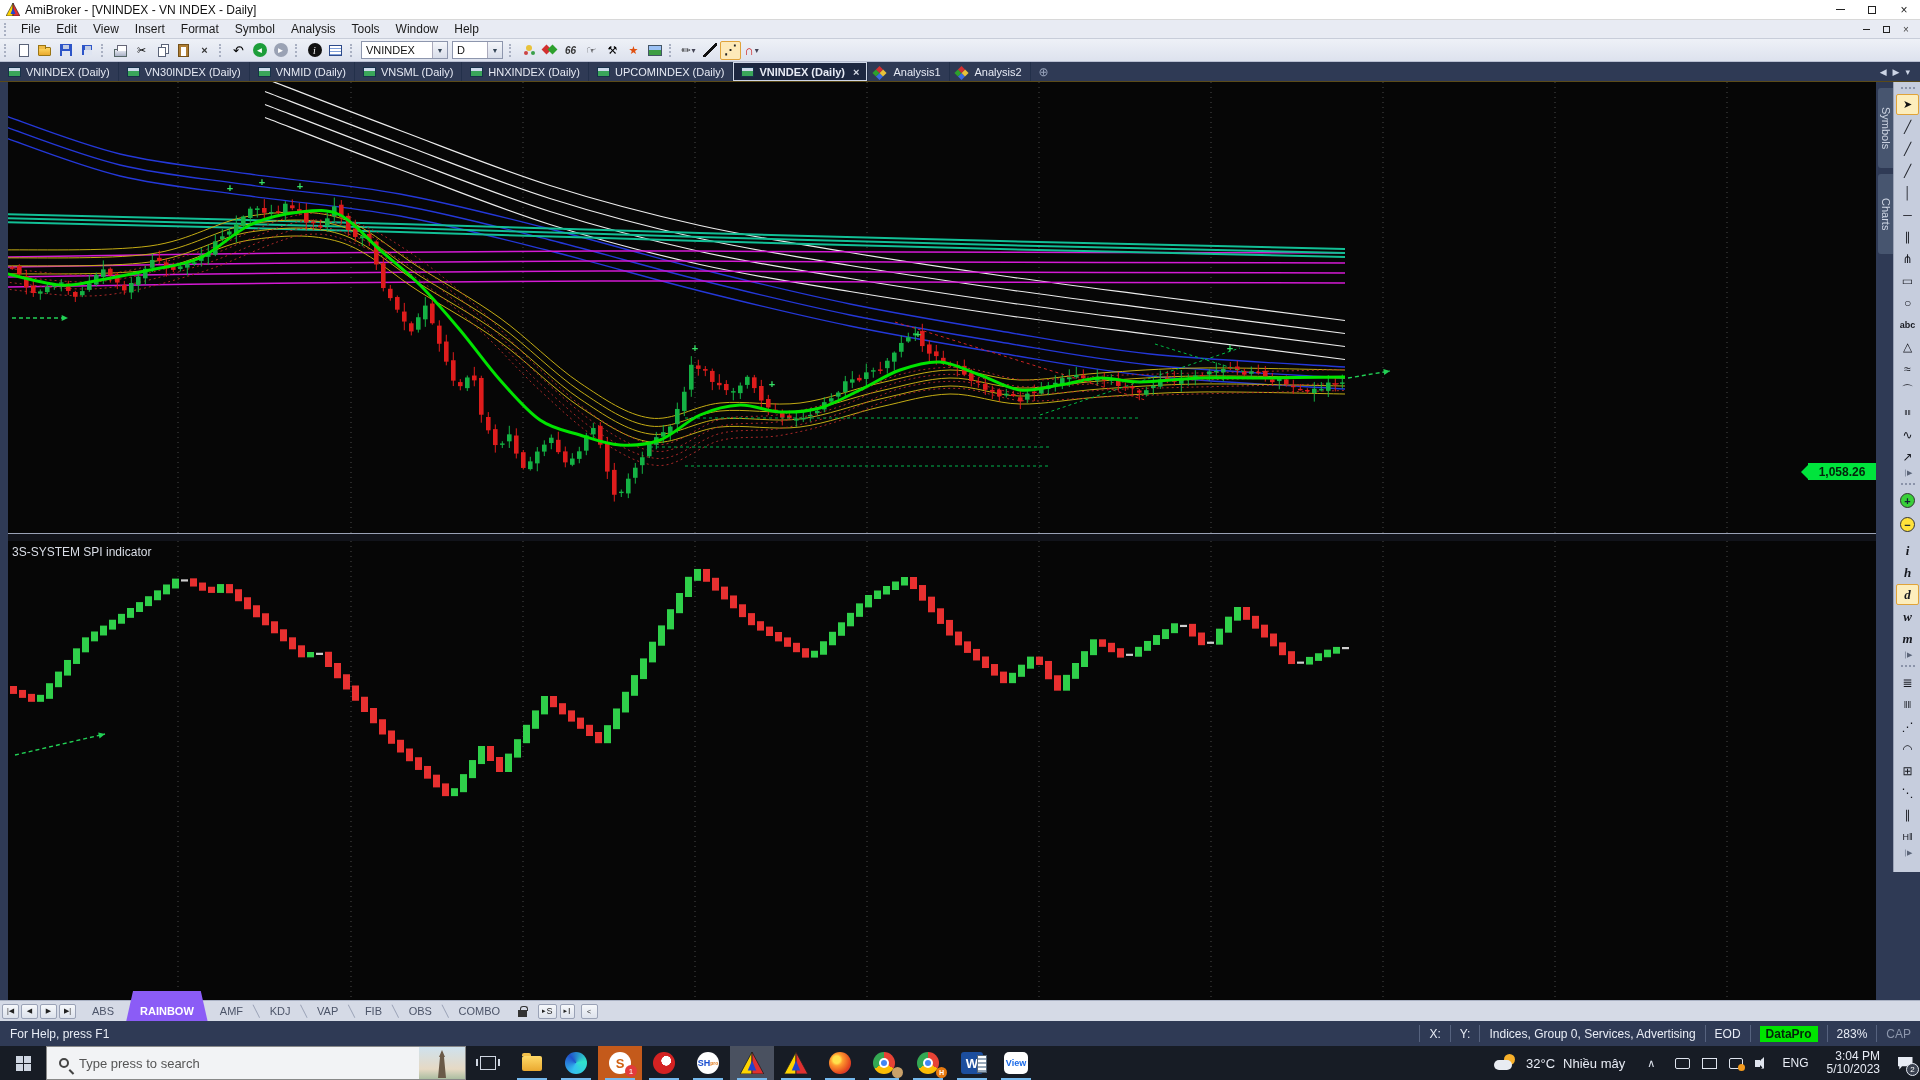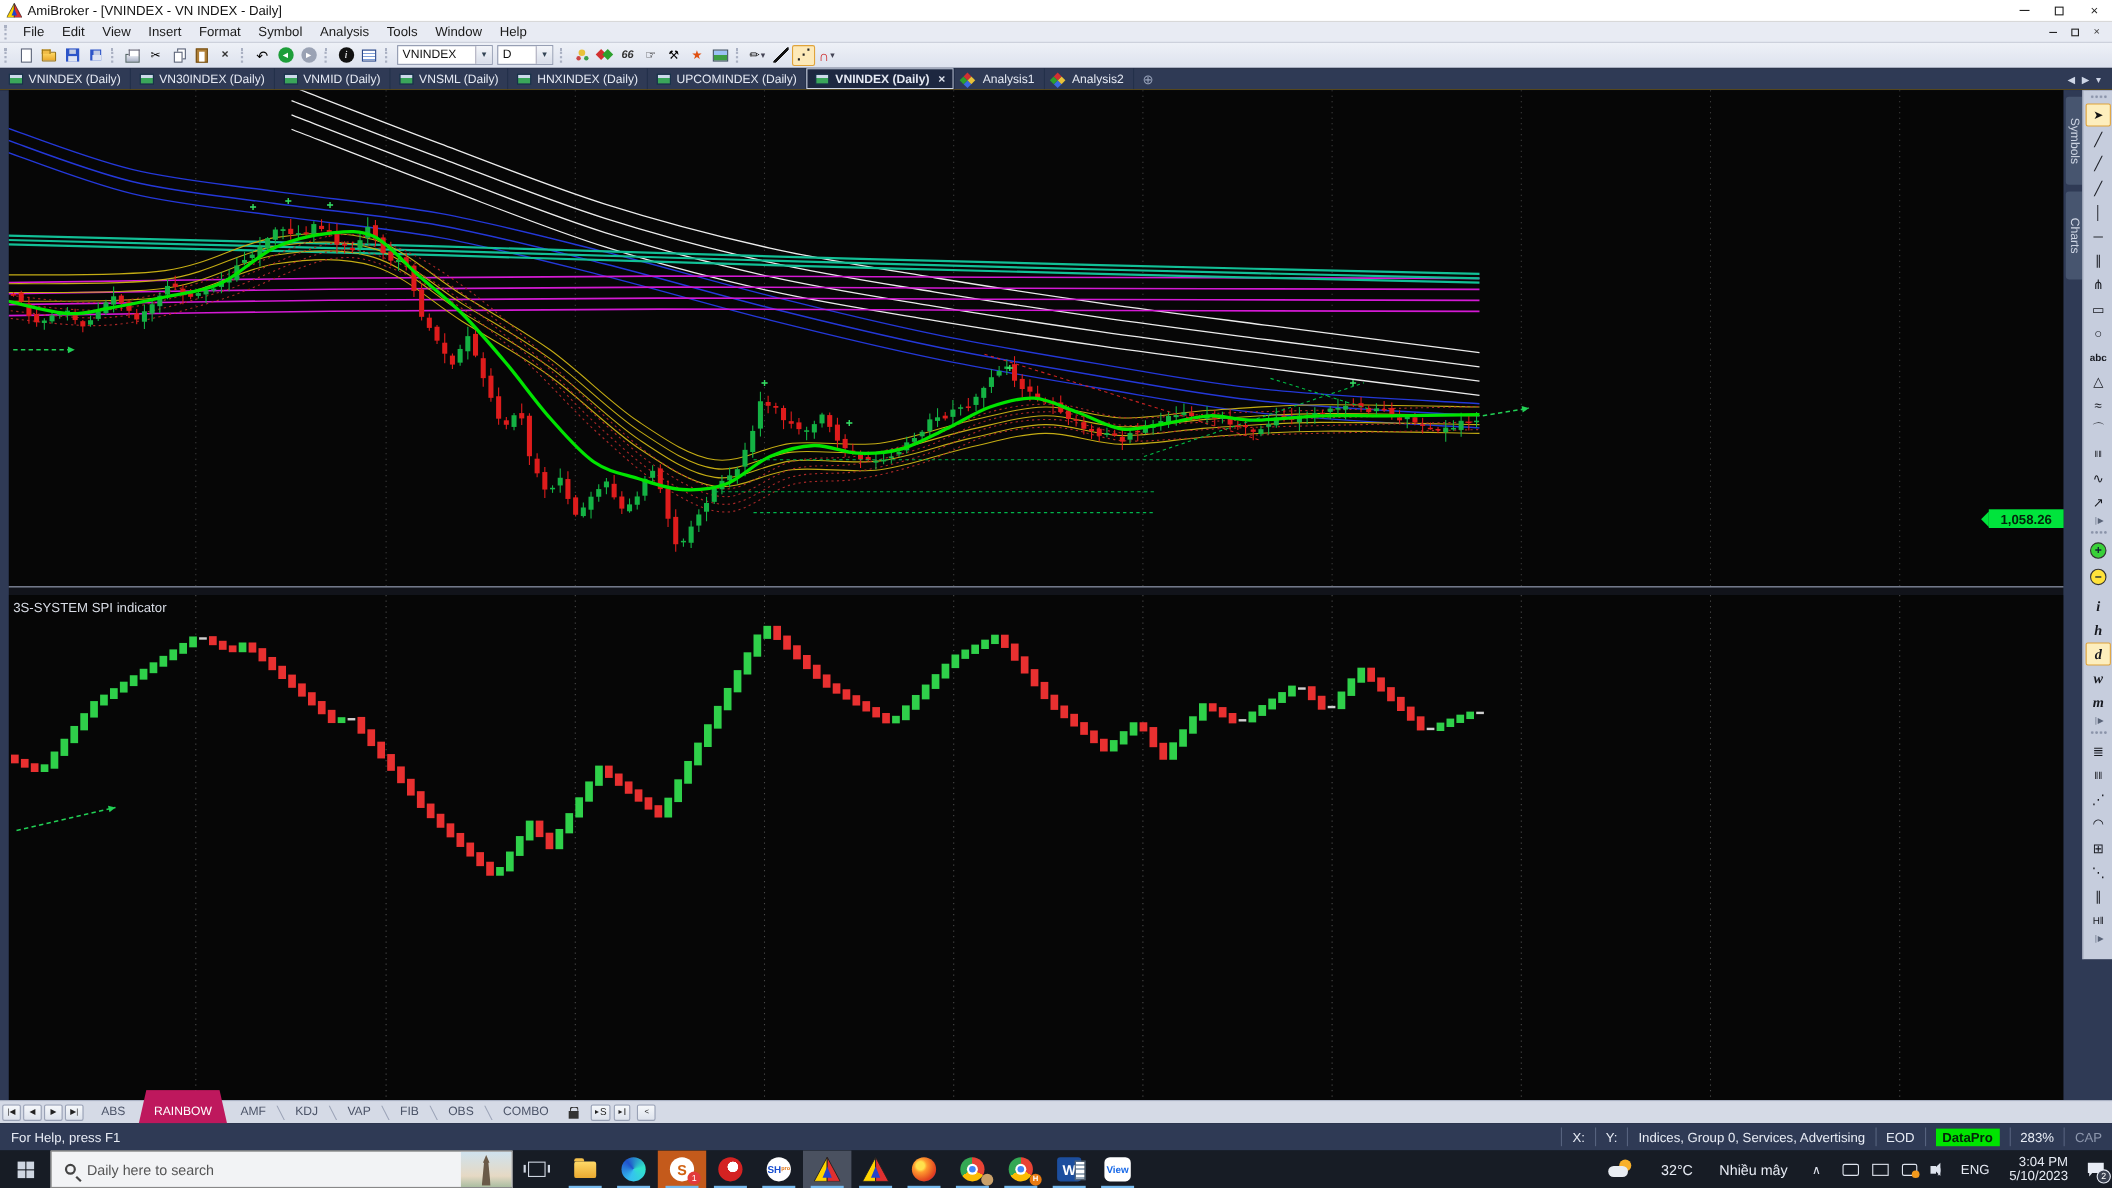--- a/index.html
+++ b/index.html
@@ -85,21 +85,21 @@
 .stool.hl{background:#fdeebd;border:1px solid #e0a33a}
 .sgrip{position:absolute;left:6px;width:16px;height:4px;background-image:radial-gradient(circle,#8a93a9 1px,transparent 1.3px);background-size:4px 4px;background-repeat:repeat-x}
 .sexp{position:absolute;left:4px;width:20px;height:9px;color:#5a6478;font-size:7px;display:flex;align-items:center;justify-content:center}
 .zoomc{width:15px;height:15px;border-radius:50%;display:flex;align-items:center;justify-content:center;font-size:11px;font-weight:bold;color:#123;border:1px solid #333}
 .z-in{background:#39d039}.z-out{background:#ffe23a}
 .ival{font-family:"Liberation Serif",serif;font-style:italic;font-weight:bold;font-size:13px}
 
 .sheetbar{position:absolute;left:0;top:1000px;width:1920px;height:21px;background:#d5dae6;display:flex;align-items:center;font-size:11px;color:#4c5468;border-top:1px solid #aab2c4}
 .navb{width:17px;height:15px;background:linear-gradient(#f6f8fb,#dde2ec);border:1px solid #9aa2b6;display:flex;align-items:center;justify-content:center;font-size:7px;color:#222;margin-left:2px;border-radius:2px}
 .sheet-tab{padding:2px 10px;position:relative;white-space:nowrap}
-.sheet-tab.active{background:#be185d;color:#fff;font-weight:normal;clip-path:polygon(9px 0,calc(100% - 9px) 0,100% 100%,0 100%);padding:14px 16px}
+.sheet-tab.active{background:#8b5cf6;color:#fff;font-weight:bold;clip-path:polygon(9px 0,calc(100% - 9px) 0,100% 100%,0 100%);padding:14px 16px}
 .sheet-sep{color:#9aa2b6}
 .lockico{width:9px;height:7px;background:#333;position:relative;margin:4px 8px 0}
 .lockico::before{content:'';position:absolute;left:1.5px;top:-4px;width:6px;height:4px;border:1.5px solid #333;border-bottom:none;border-radius:3px 3px 0 0}
 .sbtn{height:15px;padding:0 3px;background:linear-gradient(#f6f8fb,#dde2ec);border:1px solid #9aa2b6;border-radius:2px;display:flex;align-items:center;font-size:9px;color:#222;margin-left:3px;gap:1px}
 .sbtn .a{font-size:7px}
 
 .statusbar{position:absolute;left:0;top:1021px;width:1920px;height:25px;background:#2f3a55;color:#e8ecf5;font-size:12px;display:flex;align-items:center}
 .sb-left{padding-left:10px}
 .sb-right{margin-left:auto;display:flex;align-items:center;height:100%}
 .seg{padding:0 9px;border-left:1px solid #56627e;height:70%;display:flex;align-items:center;white-space:nowrap}
@@ -134,21 +134,21 @@
 .ic-ff{width:22px;height:22px;border-radius:50%;background:radial-gradient(circle at 35% 35%,#ffe14d 0 18%,#ff9a2e 30%,#e1401f 70%,#b02090 100%)}
 .ic-chrome{width:22px;height:22px;border-radius:50%;background:conic-gradient(#e84335 0 33%,#fcbc05 33% 66%,#34a853 66% 100%);position:relative}
 .ic-chrome::before{content:'';position:absolute;left:6px;top:6px;width:10px;height:10px;border-radius:50%;background:#fff}
 .ic-chrome::after{content:'';position:absolute;left:8px;top:8px;width:6px;height:6px;border-radius:50%;background:#4286f5}
 .minibadge{position:absolute;right:3px;bottom:2px;width:11px;height:11px;border-radius:50%;display:flex;align-items:center;justify-content:center;font-size:7px;color:#fff;font-weight:bold}
 .mb-tan{background:#caa16a}.mb-orange{background:#e87a10}
 .ic-word{width:22px;height:22px;background:#1c4e9e;border-radius:3px;color:#fff;font-weight:bold;font-size:13px;display:flex;align-items:center;justify-content:center;position:relative}
 .ic-word::after{content:'';position:absolute;right:-4px;top:3px;width:8px;height:16px;background:repeating-linear-gradient(180deg,#fff 0 2px,#9ab 2px 4px);border:1px solid #567}
 .ic-zalo{width:24px;height:22px;background:#fff;border-radius:5px;color:#1a6ae8;font-weight:bold;font-size:9px;display:flex;align-items:center;justify-content:center}
 .tk-right{margin-left:auto;display:flex;align-items:center;height:100%;color:#e8ecf5;font-size:13px}
-.weather{display:flex;align-items:center;gap:24px;padding:0 12px}
+.weather{display:flex;align-items:center;gap:8px;padding:0 12px}
 .wicon{position:relative;width:24px;height:18px}
 .wicon::before{content:'';position:absolute;left:10px;top:0;width:11px;height:11px;border-radius:50%;background:#f8b02a}
 .wicon::after{content:'';position:absolute;left:0;top:6px;width:18px;height:10px;border-radius:6px;background:#e8ecf2}
 .chev{padding:0 10px;font-size:11px;color:#dfe4ee}
 .tray{display:flex;align-items:center;gap:12px;padding:0 10px}
 .tico-kb{width:15px;height:11px;border:1.5px solid #dfe4ee;border-radius:2px}
 .tico-mon{width:15px;height:11px;border:1.5px solid #dfe4ee;position:relative}
 .tico-upd{width:14px;height:11px;border:1.5px solid #dfe4ee;border-radius:2px;position:relative}
 .tico-upd::after{content:'';position:absolute;right:-3px;bottom:-3px;width:7px;height:7px;border-radius:50%;background:#f39a1d}
 .tico-spk{display:flex;align-items:center;color:#dfe4ee;font-size:10px}
@@ -1067,21 +1067,21 @@
     <div class="tk-start">
         <span class="winlogo">
           <span></span>
           <span></span>
           <span></span>
           <span></span>
         </span>
       </div>
     <div class="tk-search">
       <span class="mag"></span>
-      <span>Daily here to search</span>
+      <span>Type press to search</span>
       <span class="tower"></span>
     </div>
     <div class="tk-btn">
         <span class="taskview"></span>
       </div>
     <div class="tk-btn">
         <span class="ic-folder"></span>
         <span class="runbar"></span>
       </div>
     <div class="tk-btn">

